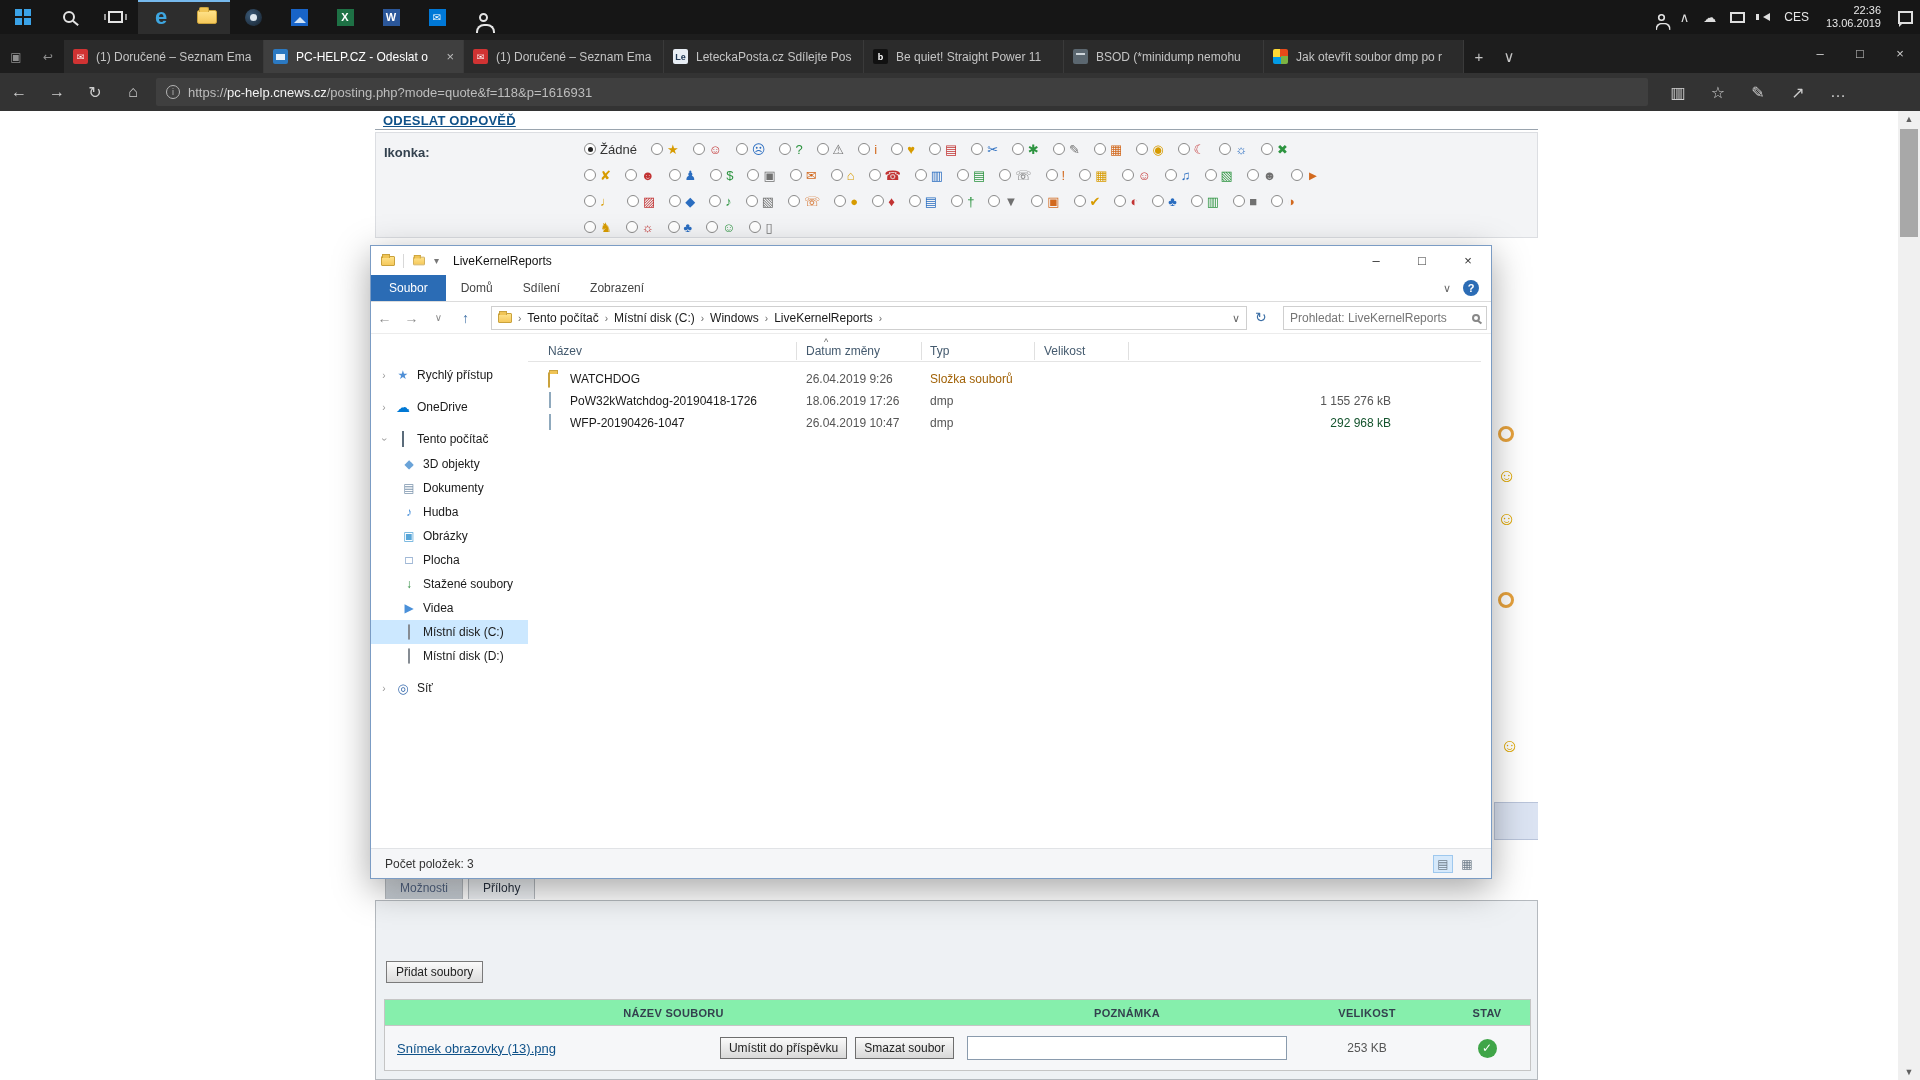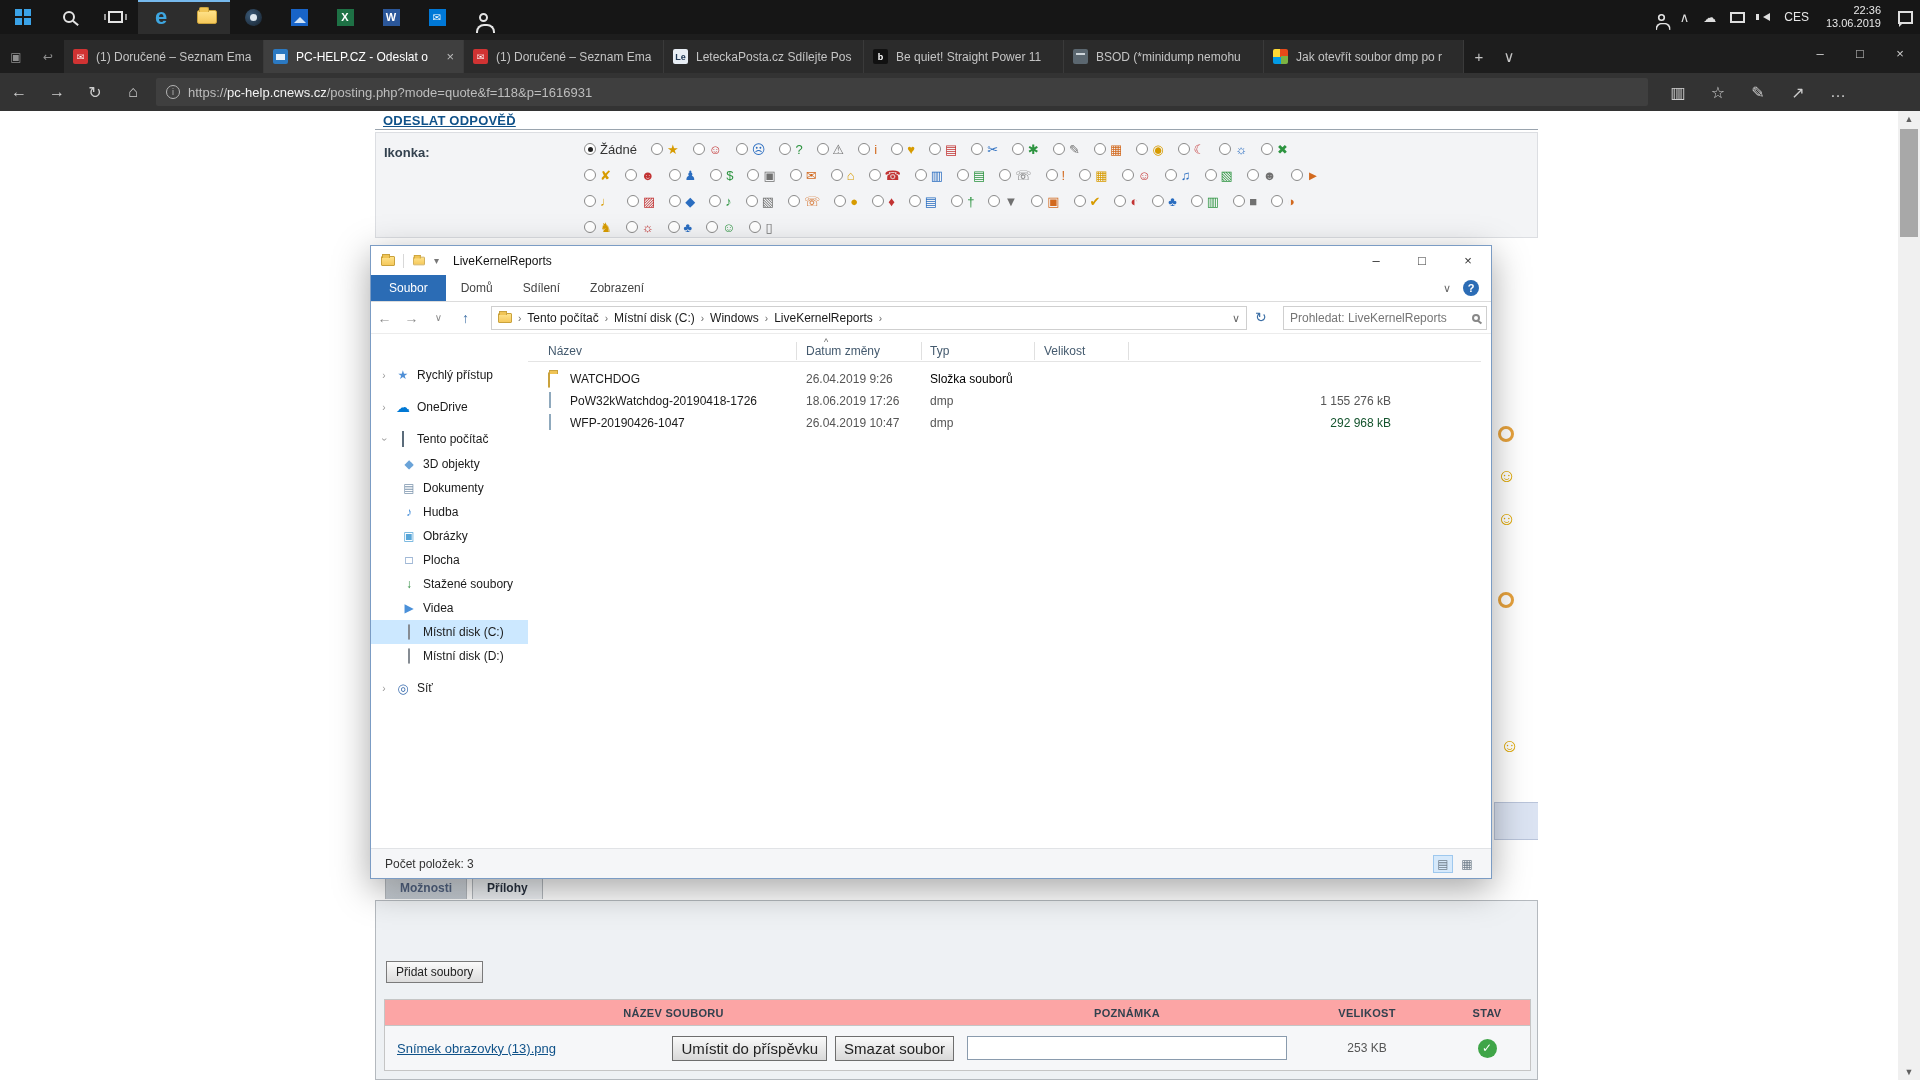--- a/index.html
+++ b/index.html
@@ -95,34 +95,34 @@
   .emo-cell:nth-of-type(6n+5) .g{color:#707070}
   .emo-cell:nth-of-type(6n+6) .g{color:#d2691e}
 
   
   .ring{position:absolute;width:16px;height:16px;border-radius:50%;border:3px solid #e8a33d;background:#fff}
   .smile{position:absolute;font-size:19px;color:#e0a800;line-height:1}
   #blue-strip{position:absolute;left:1494px;top:691px;width:44px;height:38px;background:#dbe3f2;border:1px solid #b9c4da;border-right:none}
 
   
   .ftabs{position:absolute;top:765px;left:385px;display:flex;gap:5px;z-index:5}
-  .ftab{padding:4px 14px;font-size:12px;font-weight:bold;border:1px solid #b4b9be;border-bottom:none;border-radius:4px 4px 0 0}
+  .ftab{padding:4px 14px;font-size:12px;font-weight:normal;border:1px solid #b4b9be;border-bottom:none;border-radius:4px 4px 0 0}
   .ftab.inactive{background:linear-gradient(#d8dde2,#c3cad1);color:#536482}
   .ftab.activet{background:#eef1f4;color:#28313f}
   #attach-panel{position:absolute;left:375px;top:789px;width:1163px;height:180px;background:#eef1f4;border:1px solid #b4b9be;z-index:4}
   #attach-hint{position:absolute;left:10px;top:10px;width:1143px;font-size:13px;color:#333;line-height:19px}
   #addfiles-btn{position:absolute;left:10px;top:60px;font-size:12px;color:#222;background:linear-gradient(#fafafa,#dcdcdc);border:1px solid #7a7a7a;padding:3px 9px}
   #attach-table{position:absolute;left:8px;top:98px;width:1147px;background:#fff;border:1px solid #c5c5c5}
-  .at-head{display:grid;grid-template-columns:577px 330px 150px 90px;background:#fca5a5;border-bottom:1px solid #c5c5c5;height:26px;align-items:center}
+  .at-head{display:grid;grid-template-columns:577px 330px 150px 90px;background:#86efac;border-bottom:1px solid #c5c5c5;height:26px;align-items:center}
   .at-head div{font-size:11px;font-weight:bold;color:#33414e;text-align:center;letter-spacing:.3px}
   .at-row{display:grid;grid-template-columns:577px 330px 150px 90px;height:44px;align-items:center;background:#f6f7f9}
   .at-c1{display:flex;align-items:center;padding-left:12px;gap:8px}
   .fname{font-size:13px;color:#105289;text-decoration:underline;white-space:nowrap}
   .at-btns{margin-left:auto;margin-right:8px;display:flex;gap:8px}
-  .fbtn{font-size:15px;color:#222;background:linear-gradient(#fafafa,#d8d8d8);border:1px solid #6e6e6e;padding:3px 8px;white-space:nowrap}
+  .fbtn{font-size:12px;color:#222;background:linear-gradient(#fafafa,#d8d8d8);border:1px solid #6e6e6e;padding:3px 8px;white-space:nowrap}
   .at-c2{display:flex;justify-content:center}
   .at-c2 input{width:320px;height:24px;border:1px solid #8a9bad;font-size:12px;padding:0 4px}
   .at-c3{font-size:12px;color:#555;text-align:center}
   .at-c4{display:flex;justify-content:center}
   .okchk{width:19px;height:19px;border-radius:50%;background:#3fa548;color:#fff;font-size:12px;display:flex;align-items:center;justify-content:center}
 
   
   #pg-scroll{position:absolute;right:0;top:0;width:22px;height:969px;background:#f0f0f0}
   #pg-scroll .arr{position:absolute;left:0;width:22px;text-align:center;font-size:9px;color:#606060}
   #pg-thumb{position:absolute;left:2px;top:18px;width:18px;height:108px;background:#a8a8a8}
@@ -735,21 +735,21 @@
           <span class="x-col" style="left:516px">Velikost</span>
           <span class="colsep" style="left:268px"></span>
           <span class="colsep" style="left:393px"></span>
           <span class="colsep" style="left:506px"></span>
           <span class="colsep" style="left:600px"></span>
         </div>
         <div class="x-row" style="top:34px">
           <span class="cell" style="left:20px;top:5px"><span class="ico-folder"></span></span>
           <span class="cell" style="left:42px">WATCHDOG</span>
           <span class="cell" style="left:278px;color:#555">26.04.2019 9:26</span>
-          <span class="cell" style="left:402px;color:#000000">Složka souborů</span>
+          <span class="cell" style="left:402px;color:#a16207">Složka souborů</span>
         </div>
         <div class="x-row" style="top:56px">
           <span class="cell" style="left:21px;top:3px"><span class="ico-dmp"></span></span>
           <span class="cell" style="left:42px">PoW32kWatchdog-20190418-1726</span>
           <span class="cell" style="left:278px;color:#555">18.06.2019 17:26</span>
           <span class="cell" style="left:402px;color:#555">dmp</span>
           <span class="cell" style="right:90px;color:#555;text-align:right">1 155 276 kB</span>
         </div>
         <div class="x-row" style="top:78px">
           <span class="cell" style="left:21px;top:3px"><span class="ico-dmp"></span></span>

